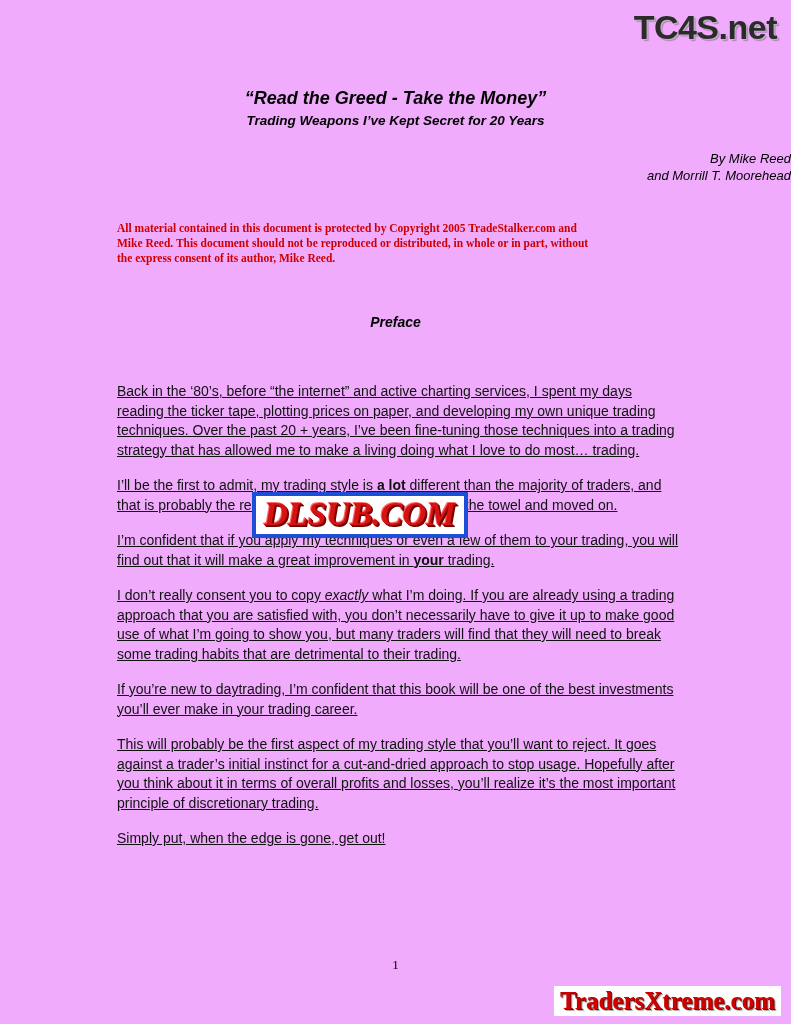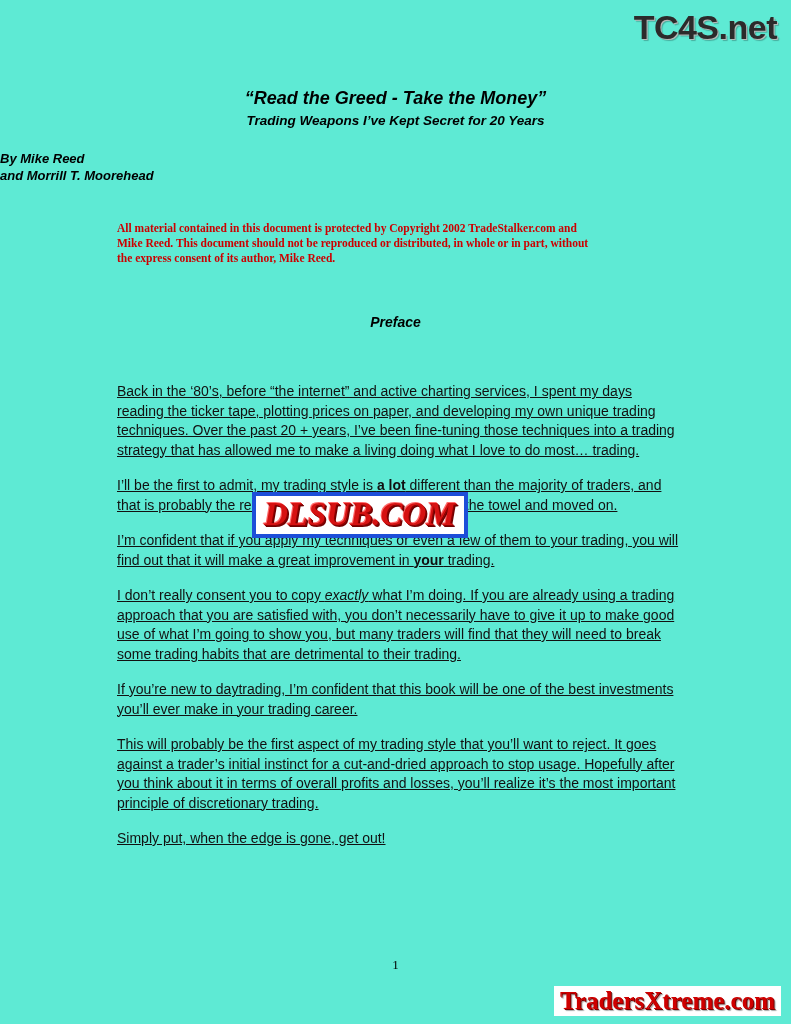--- a/index.html
+++ b/index.html
@@ -13,21 +13,21 @@
     position: relative;
     overflow: hidden;
     font-family: "Liberation Sans", sans-serif;
     color: #000000;
   }
 
   .page {
     position: relative;
     width: 791px;
     height: 1024px;
-    background: #5eead4;
+    background: #f0abfc;
   }
 
   
   .brand-top {
     position: absolute;
     top: 8px;
     right: 14px;
     font-family: "Liberation Sans", sans-serif;
     font-size: 34px;
     font-weight: bold;
@@ -56,23 +56,23 @@
     font-size: 13.5px;
     font-weight: bold;
     font-style: italic;
     margin: 0;
   }
   .authors {
     position: absolute;
     top: 150px;
     left: 0;
     width: 791px;
-    text-align: left;
+    text-align: right;
     font-size: 13px;
-    font-weight: bold;
+    font-weight: normal;
     font-style: italic;
     line-height: 17px;
   }
 
   
   .copyright {
     position: absolute;
     top: 221px;
     left: 117px;
     width: 480px;
@@ -174,21 +174,21 @@
   <div class="title-block">
     <div class="doc-title">“Read the Greed - Take the Money”</div>
     <div class="doc-subtitle">Trading Weapons I’ve Kept Secret for 20 Years</div>
   </div>
 
   <div class="authors">
     <div>By Mike Reed</div>
     <div>and Morrill T. Moorehead</div>
   </div>
 
-  <div class="copyright">All material contained in this document is protected by Copyright 2002 TradeStalker.com and Mike Reed. This document should not be reproduced or distributed, in whole or in part, without the express consent of its author, Mike Reed.</div>
+  <div class="copyright">All material contained in this document is protected by Copyright 2005 TradeStalker.com and Mike Reed. This document should not be reproduced or distributed, in whole or in part, without the express consent of its author, Mike Reed.</div>
 
   <div class="preface-heading">Preface</div>
 
   <div class="body-text">
     <p>Back in the ‘80’s, before “the internet” and active charting services, I spent my days reading the ticker tape, plotting prices on paper, and developing my own unique trading techniques.  Over the past 20 + years, I’ve been fine-tuning those techniques into a trading strategy that has allowed me to make a living doing what I love to do most… trading.</p>
     <p><span>I’ll be the first to admit, my trading style is </span><span class="bold">a lot</span><span> different than the majority of traders, and that is probably the reason that so many have thrown in the towel and moved on.</span></p>
     <p><span>I’m confident that if you apply my techniques or even a few of them to your trading, you will find out that it will make a great improvement in </span><span class="bold">your</span><span> trading.</span></p>
     <p><span>I don’t really consent you to copy </span><span class="ital">exactly</span><span> what I’m doing.  If you are already using a trading approach that you are satisfied with, you don’t necessarily have to give it up to make good use of what I’m going to show you, but many traders will find that they will need to break some trading habits that are detrimental to their trading.</span></p>
     <p>If you’re new to daytrading, I’m confident that this book will be one of the best investments you’ll ever make in your trading career.</p>
     <p>This will probably be the first aspect of my trading style that you’ll want to reject.  It goes against a trader’s initial instinct for a cut-and-dried approach to stop usage.  Hopefully after you think about it in terms of overall profits and losses, you’ll realize it’s the most important principle of discretionary trading.</p>

